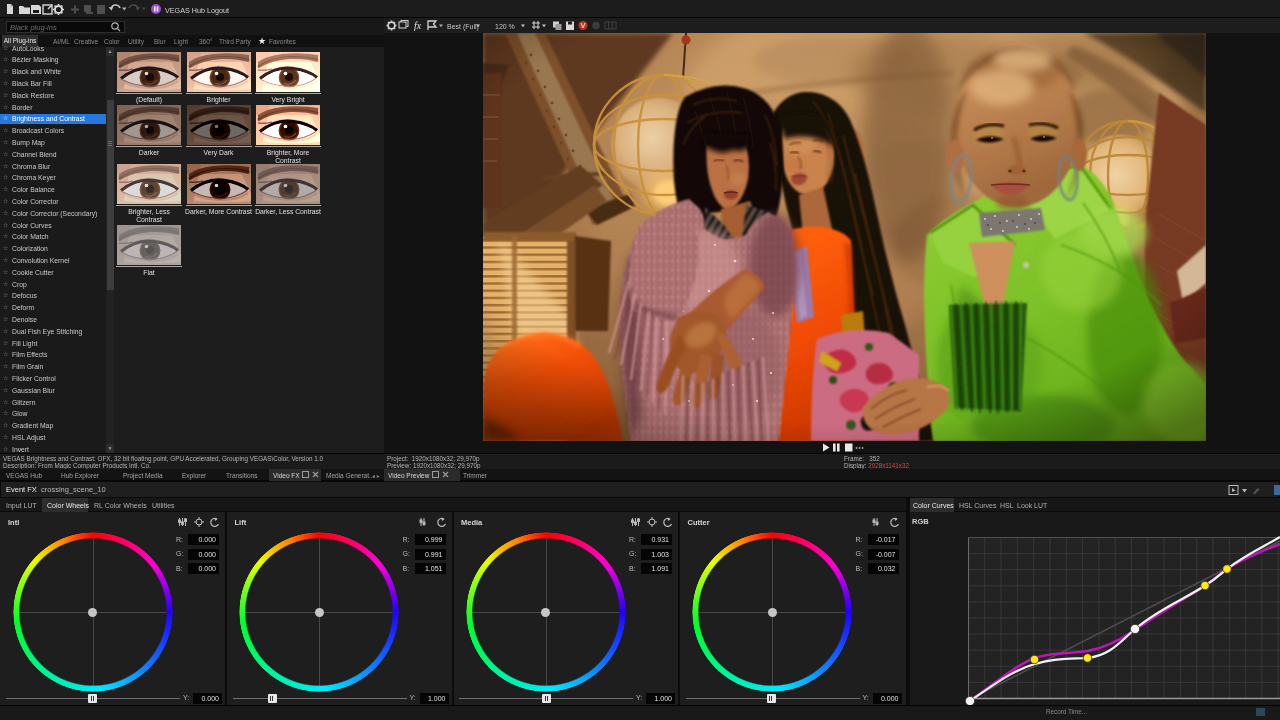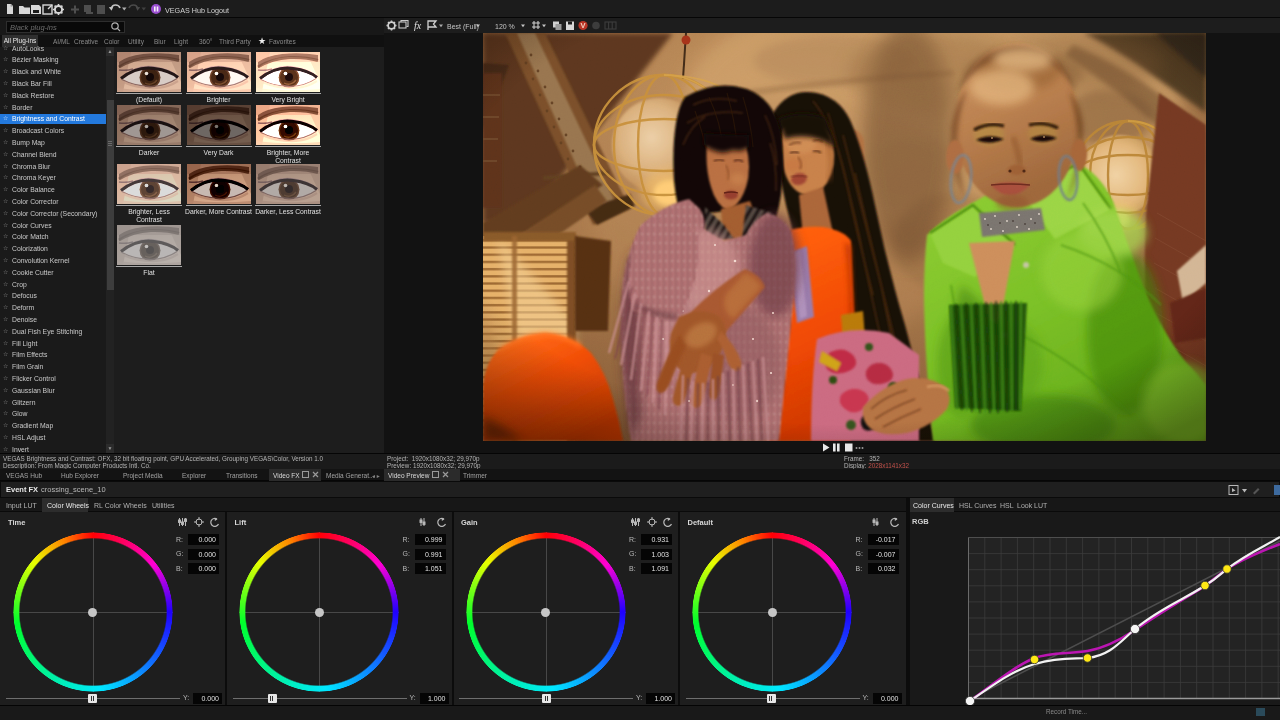--- a/index.html
+++ b/index.html
@@ -753,21 +753,21 @@
 <div class="abs txt" style="left:372px;top:471.5px;font-size:6px;color:#808080;">◂ ▸</div>
 <div class="abs" style="left:384px;top:469px;width:76px;height:12px;background:#2b2b2b;"></div>
 <div class="abs" style="left:388px;top:471.5px;font-size:6.5px;color:#dadada;">Video Preview</div>
 <svg class="abs" style="left:432px;top:471px" width="18" height="8" viewBox="0 0 18 8">
       <rect x="0.5" y="0.5" width="6" height="6" fill="none" stroke="#9a9a9a"></rect>
       <path d="M11 1l5 5M16 1l-5 5" stroke="#9a9a9a" stroke-width="1.2"></path>
     </svg>
 <div class="abs txt" style="left:463px;top:471.5px;font-size:6.5px;color:#a2a2a2;">Trimmer</div>
 
   <div class="abs" style="left:0;top:481px;width:1280px;height:17px;background:#1f1f1f;border:1px solid #0a0a0a;"></div>
-  <div class="abs" style="left:6px;top:485px;font-size:7.5px;color:#e8e8e8;font-weight:bold;">Event FX</div>
+  <div class="abs" style="left:6px;top:485px;font-size:7.5px;color:#e8e8e8;">Event FX</div>
   <div class="abs" style="left:41px;top:485px;font-size:7.5px;color:#b8b8b8;">crossing_scene_10</div>
   <svg class="abs" style="left:1228px;top:485px;" width="52" height="11" viewBox="0 0 52 11">
     <rect x="1" y="0.5" width="9" height="9" fill="none" stroke="#b8b8b8" stroke-width="1"></rect>
     <path d="M4 3l3.5 2.5L4 7z" fill="#b8b8b8"></path>
     <path d="M14 4l5 0 -2.5 3.5z" fill="#b8b8b8"></path>
     <path d="M25 8l5-5 1.5 1.5-5 5z" fill="#555"></path>
     <rect x="46" y="0" width="6" height="10" fill="#3d6a9e"></rect>
   </svg>
 
   <div class="abs" style="left:0;top:498px;width:906px;height:207px;background:#1e1e1e;"></div>
@@ -778,21 +778,21 @@
 <div class="abs" style="left:42px;top:498px;width:46px;height:14px;background:#2d2d2d;"></div>
 <div class="abs" style="left:47px;top:501.5px;font-size:7px;color:#e8e8e8;">Color Wheels</div>
 <div class="abs txt" style="left:94px;top:501.5px;font-size:7px;color:#b0b0b0;">RL Color Wheels</div>
 <div class="abs txt" style="left:152px;top:501.5px;font-size:7px;color:#b0b0b0;">Utilities</div>
 <div class="abs" style="left:910px;top:498px;width:370px;height:14px;background:#171717;border-bottom:1px solid #0a0a0a;"></div>
 <div class="abs" style="left:910px;top:498px;width:44px;height:14px;background:#2d2d2d;"></div>
 <div class="abs" style="left:913px;top:501.5px;font-size:7px;color:#e8e8e8;">Color Curves</div>
 <div class="abs txt" style="left:959px;top:501.5px;font-size:7px;color:#b0b0b0;">HSL Curves</div>
 <div class="abs txt" style="left:1000px;top:501.5px;font-size:7px;color:#b0b0b0;">HSL</div>
 <div class="abs txt" style="left:1017px;top:501.5px;font-size:7px;color:#b0b0b0;">Look LUT</div>
-<div class="abs" style="left:8px;top:518px;font-size:7.5px;color:#d8d8d8;font-weight:bold;">Time</div>
+<div class="abs" style="left:8px;top:518px;font-size:7.5px;color:#d8d8d8;font-weight:bold;">Intl</div>
 <svg class="abs" style="left:178px;top:517px" width="42" height="10" viewBox="0 0 42 10">
 <g stroke="#b8b8b8" stroke-width="1">
         <path d="M1.5 1v8M4.5 1v8M7.5 1v8"></path>
         <rect x="0.5" y="3" width="2" height="2.4" fill="#b8b8b8"></rect>
         <rect x="3.5" y="5" width="2" height="2.4" fill="#b8b8b8"></rect>
         <rect x="6.5" y="2" width="2" height="2.4" fill="#b8b8b8"></rect>
       </g>
 <g stroke="#b8b8b8" stroke-width="1" fill="none">
         <circle cx="21" cy="5" r="3"></circle>
         <path d="M21 0v3M21 7v3M16 5h3M23 5h3"></path>
@@ -847,21 +847,21 @@
 -webkit-mask:radial-gradient(circle closest-side, transparent 73.0px, #000 74.4px, #000 79.2px, transparent 80.0px);
 mask:radial-gradient(circle closest-side, transparent 73.0px, #000 74.4px, #000 79.2px, transparent 80.0px);"></div>
 <div class="abs" style="left:314.5px;top:607.5px;width:9px;height:9px;border-radius:50%;background:#c6c6c6;"></div>
 <div class="abs" style="left:232.5px;top:697.5px;width:174px;height:1.5px;background:#6e6e6e;"></div>
 <div class="abs" style="left:267.5px;top:693.5px;width:9px;height:9px;background:#e8e8e8;border-radius:1px;"></div>
 <div class="abs" style="left:270.0px;top:695.5px;width:1px;height:5px;background:#333;"></div>
 <div class="abs" style="left:272.0px;top:695.5px;width:1px;height:5px;background:#333;"></div>
 <div class="abs" style="left:409.5px;top:694px;font-size:7px;color:#b8b8b8;">Y:</div>
 <div class="abs" style="left:419.5px;top:692.5px;width:29px;height:11px;background:#050505;color:#e0e0e0;font-size:7px;text-align:right;line-height:11px;padding-right:3px;">1.000</div>
 <div class="abs" style="left:451.5px;top:512px;width:2px;height:193px;background:#0c0c0c;"></div>
-<div class="abs" style="left:461px;top:518px;font-size:7.5px;color:#d8d8d8;font-weight:bold;">Gain</div>
+<div class="abs" style="left:461px;top:518px;font-size:7.5px;color:#d8d8d8;font-weight:bold;">Media</div>
 <svg class="abs" style="left:631px;top:517px" width="42" height="10" viewBox="0 0 42 10">
 <g stroke="#b8b8b8" stroke-width="1">
         <path d="M1.5 1v8M4.5 1v8M7.5 1v8"></path>
         <rect x="0.5" y="3" width="2" height="2.4" fill="#b8b8b8"></rect>
         <rect x="3.5" y="5" width="2" height="2.4" fill="#b8b8b8"></rect>
         <rect x="6.5" y="2" width="2" height="2.4" fill="#b8b8b8"></rect>
       </g>
 <g stroke="#b8b8b8" stroke-width="1" fill="none">
         <circle cx="21" cy="5" r="3"></circle>
         <path d="M21 0v3M21 7v3M16 5h3M23 5h3"></path>
@@ -884,21 +884,21 @@
 -webkit-mask:radial-gradient(circle closest-side, transparent 73.0px, #000 74.4px, #000 79.2px, transparent 80.0px);
 mask:radial-gradient(circle closest-side, transparent 73.0px, #000 74.4px, #000 79.2px, transparent 80.0px);"></div>
 <div class="abs" style="left:541.0px;top:607.5px;width:9px;height:9px;border-radius:50%;background:#c6c6c6;"></div>
 <div class="abs" style="left:459px;top:697.5px;width:174px;height:1.5px;background:#6e6e6e;"></div>
 <div class="abs" style="left:542px;top:693.5px;width:9px;height:9px;background:#e8e8e8;border-radius:1px;"></div>
 <div class="abs" style="left:544.5px;top:695.5px;width:1px;height:5px;background:#333;"></div>
 <div class="abs" style="left:546.5px;top:695.5px;width:1px;height:5px;background:#333;"></div>
 <div class="abs" style="left:636px;top:694px;font-size:7px;color:#b8b8b8;">Y:</div>
 <div class="abs" style="left:646px;top:692.5px;width:29px;height:11px;background:#050505;color:#e0e0e0;font-size:7px;text-align:right;line-height:11px;padding-right:3px;">1.000</div>
 <div class="abs" style="left:678.0px;top:512px;width:2px;height:193px;background:#0c0c0c;"></div>
-<div class="abs" style="left:687.5px;top:518px;font-size:7.5px;color:#d8d8d8;font-weight:bold;">Default</div>
+<div class="abs" style="left:687.5px;top:518px;font-size:7.5px;color:#d8d8d8;font-weight:bold;">Cutter</div>
 <svg class="abs" style="left:871.5px;top:517px" width="28" height="10" viewBox="0 0 28 10">
 <g stroke="#b8b8b8" stroke-width="1">
         <path d="M2 1v8M5 1v8"></path>
         <rect x="1" y="3" width="2" height="2.4" fill="#b8b8b8"></rect>
         <rect x="4" y="5" width="2" height="2.4" fill="#b8b8b8"></rect>
       </g>
 <g stroke="#b8b8b8" stroke-width="1.2" fill="none">
         <path d="M25 2a4 4 0 1 0 1.5 5"></path>
         <path d="M22.5 1l3 1.2-2.6 1.8z" fill="#b8b8b8" stroke="none"></path>
       </g>

